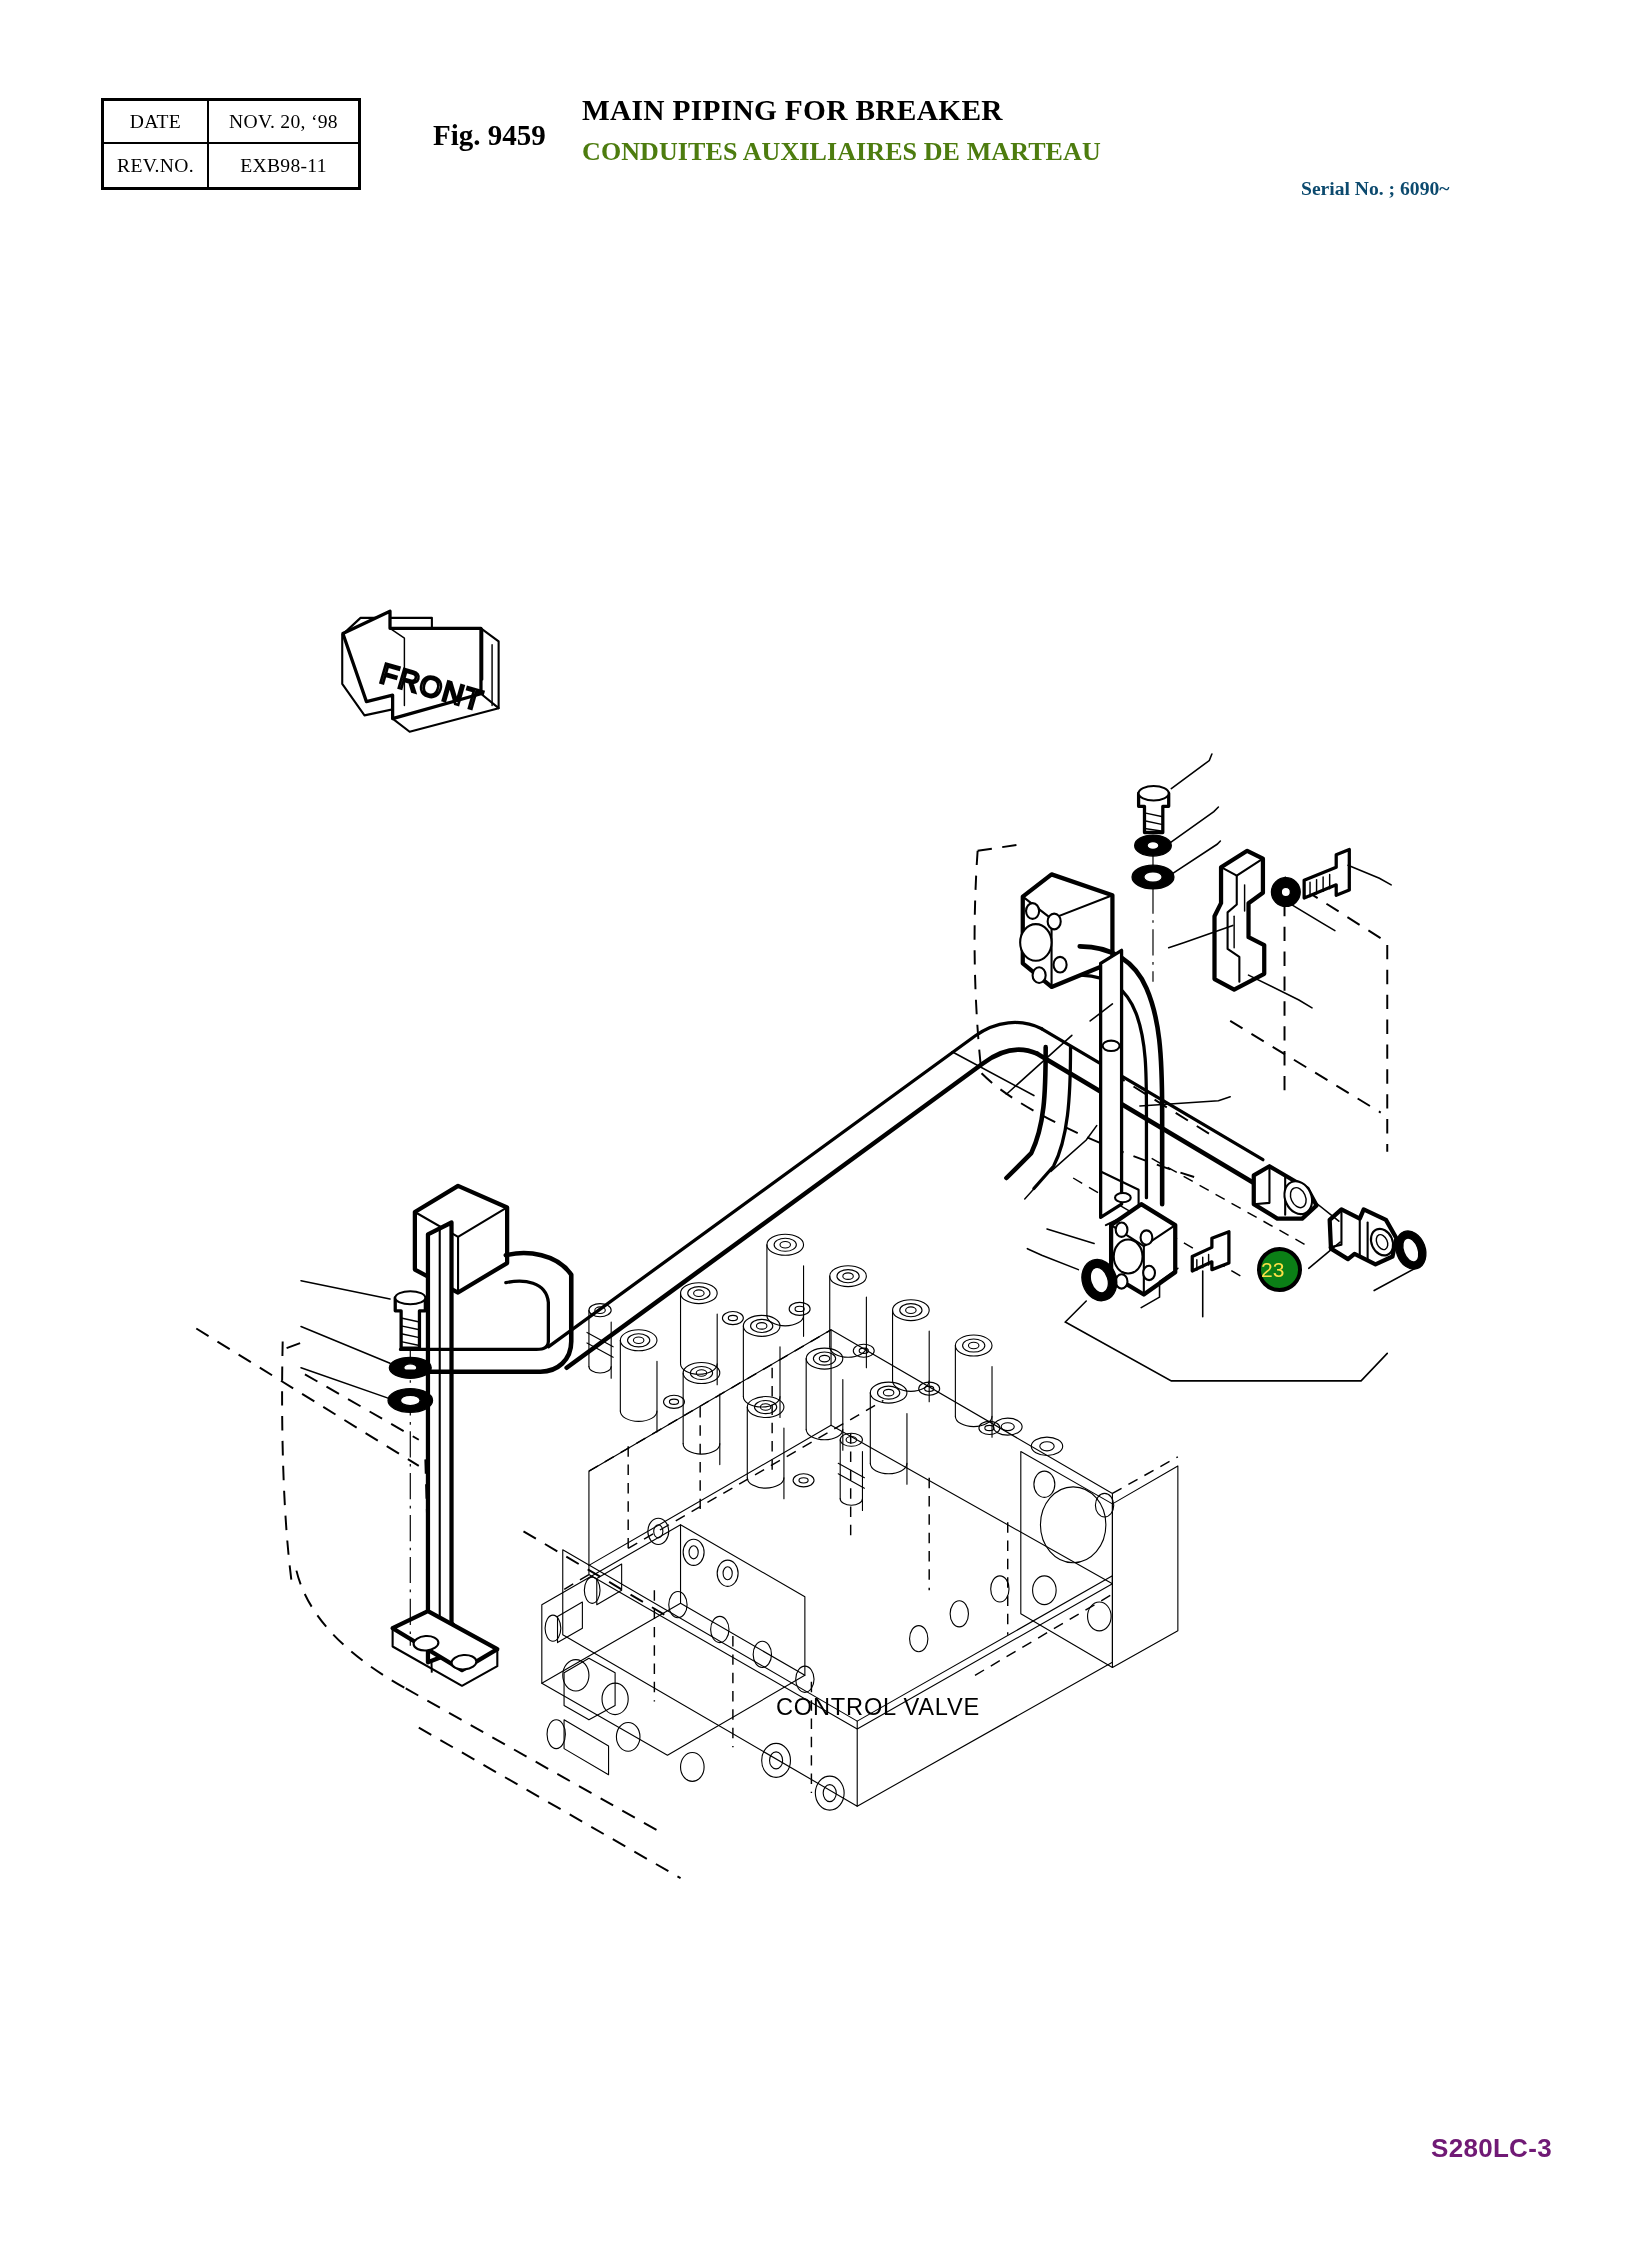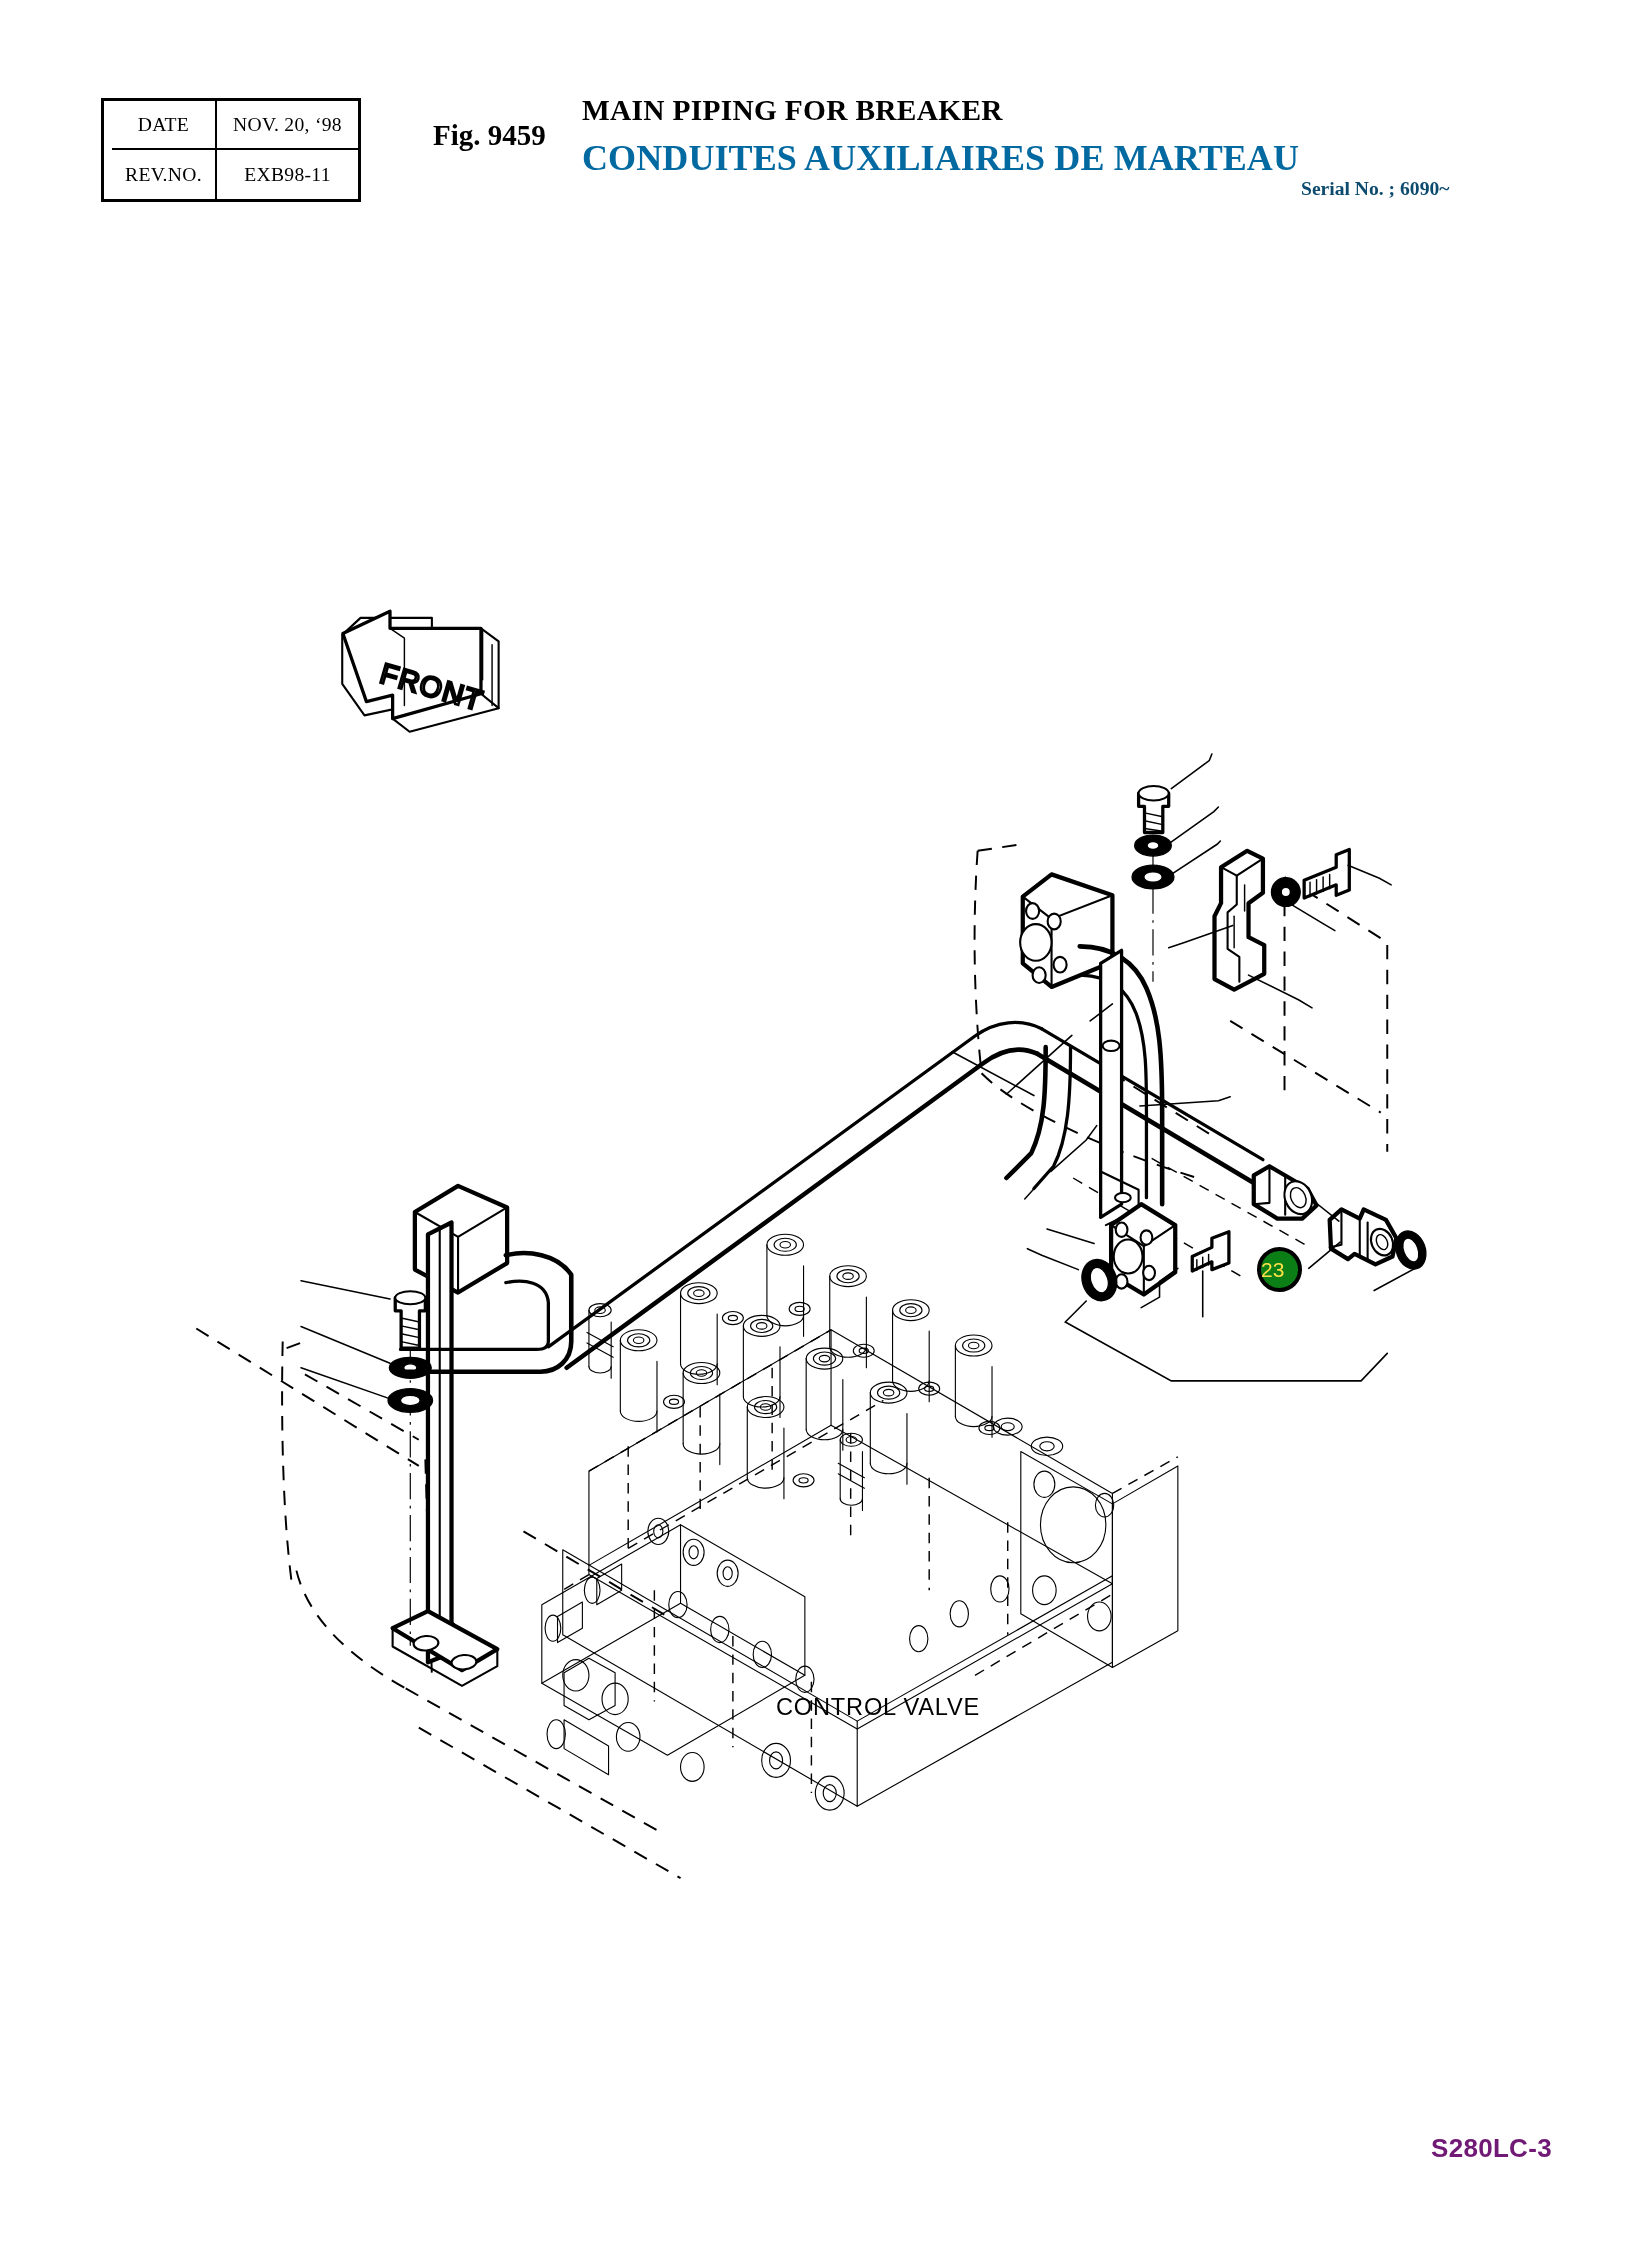--- a/index.html
+++ b/index.html
@@ -15,27 +15,26 @@
     font-family: "Liberation Serif", serif;
     overflow: hidden;
   }
 
   
   #rev-table {
     position: absolute;
     left: 101px;
     top: 98px;
     width: 260px;
-    height: 104px;
+    height: 92px;
     border: 3.3px solid #000;
     box-sizing: border-box;
     display: grid;
     grid-template-rows: 1fr 1fr;
     grid-template-columns: 105px 1fr;
-    padding-left: 8px;
   }
   #rev-table .cell {
     display: flex;
     align-items: center;
     justify-content: center;
     font-family: "Liberation Serif", serif;
     font-size: 19.6px;
     font-weight: 400;
     letter-spacing: 0.3px;
     color: #000;
@@ -65,23 +64,23 @@
     letter-spacing: 0.3px;
     color: #000;
     white-space: nowrap;
   }
   #title-fr {
     position: absolute;
     left: 582px;
     top: 137px;
     font-family: "Liberation Serif", serif;
     font-weight: bold;
-    font-size: 36px;
+    font-size: 26px;
     letter-spacing: 0.1px;
-    color: #0369a1;
+    color: #4d7c0f;
     white-space: nowrap;
   }
   #serial-no {
     position: absolute;
     left: 1301px;
     top: 178px;
     font-family: "Liberation Serif", serif;
     font-weight: bold;
     font-size: 19.6px;
     color: #0c4a6e;

